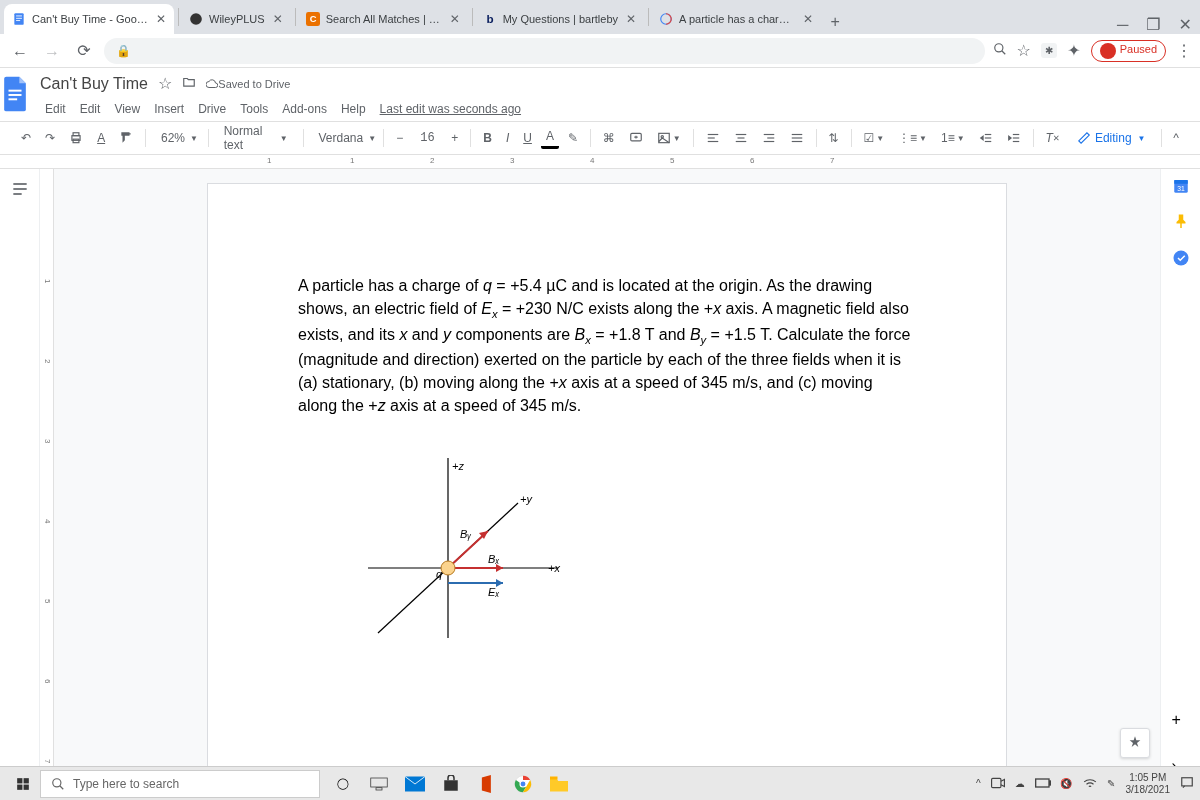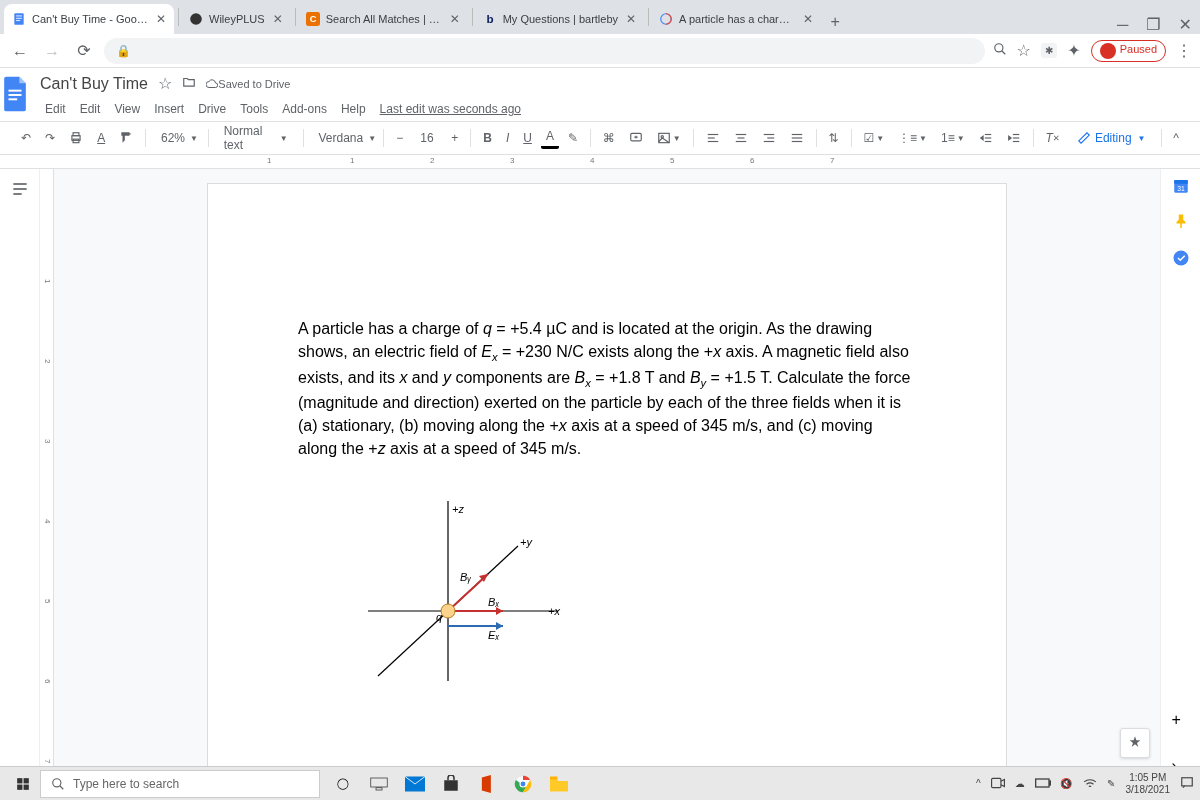--- a/index.html
+++ b/index.html
@@ -39,38 +39,38 @@
 .avatar { width: 30px; height: 30px; border-radius: 50%; background: linear-gradient(135deg, #4285f4, #ea4335, #fbbc04); }
 
 
 .toolbar { height: 34px; border-top: 1px solid #e0e0e0; border-bottom: 1px solid #e0e0e0; display: flex; align-items: center; padding: 0 16px; gap: 4px; font-size: 12px; color: #5f6368; }
 .tb-btn { padding: 4px 5px; cursor: pointer; border-radius: 2px; display: flex; align-items: center; justify-content: center; }
 .tb-sep { width: 1px; height: 18px; background: #e0e0e0; margin: 0 3px; }
 .tb-dropdown { padding: 4px 8px; cursor: pointer; display: flex; align-items: center; gap: 3px; }
 .zoom-box { min-width: 44px; }
 .style-box { min-width: 78px; }
 .font-box { min-width: 66px; }
-.size-box { min-width: 30px; text-align: left; }
+.size-box { min-width: 30px; text-align: left; font-family: Liberation Mono, monospace; }
 .editing-mode { margin-left: auto; display: flex; align-items: center; gap: 4px; color: #1a73e8; padding: 4px 8px; }
 .caret { font-size: 8px; margin-left: 2px; }
 
 
 .ruler { height: 14px; background: #fff; border-bottom: 1px solid #e0e0e0; position: relative; font-size: 8px; color: #777; }
 .ruler-inner { position: absolute; left: 272px; width: 620px; height: 100%; }
 .ruler-num { position: absolute; top: 1px; }
 
 
 .doc-area { display: flex; height: 616px; background: #f8f9fa; }
 .left-rail { width: 40px; display: flex; flex-direction: column; align-items: center; padding-top: 10px; background: #fff; border-right: 1px solid #edeff1; }
 .outline-btn { width: 20px; height: 20px; color: #5f6368; cursor: pointer; }
 .v-ruler { width: 14px; background: #fff; border-right: 1px solid #e0e0e0; position: relative; font-size: 8px; color: #777; }
 .v-ruler-num { position: absolute; left: 3px; writing-mode: vertical-rl; }
 .canvas { flex: 1; overflow: auto; padding: 14px 0; }
 .page { width: 800px; min-height: 1000px; background: #fff; margin: 0 auto; border: 1px solid #dadce0; padding: 90px 90px; }
-.doc-text { font-family: Verdana, sans-serif; font-size: 16px; line-height: 1.45; color: #000; margin-top: 43px; }
+.doc-text { font-family: Verdana, sans-serif; font-size: 16px; line-height: 1.45; color: #000; }
 .figure { margin-top: 30px; width: 220px; height: 210px; position: relative; margin-left: 50px; }
 .right-rail { width: 40px; background: #fff; border-left: 1px solid #edeff1; display: flex; flex-direction: column; align-items: center; padding-top: 8px; gap: 18px; }
 .rail-icon { width: 18px; height: 18px; cursor: pointer; }
 
 .explore-fab { position: absolute; right: 50px; bottom: 42px; width: 30px; height: 30px; background: #fff; border: 1px solid #dadce0; border-radius: 3px; box-shadow: 0 1px 3px rgba(0,0,0,.15); display: flex; align-items: center; justify-content: center; cursor: pointer; }
 .scroll-right { position: absolute; right: 50px; bottom: 6px; color: #5f6368; }
 
 
 .taskbar { position: absolute; bottom: 0; left: 0; right: 0; height: 34px; background: #e8e8e8; border-top: 1px solid #ccc; display: flex; align-items: center; padding: 8px 6px; font-size: 11px; justify-content: flex-end; }
 .start-btn { width: 34px; height: 34px; display: flex; align-items: center; justify-content: center; cursor: pointer; }

